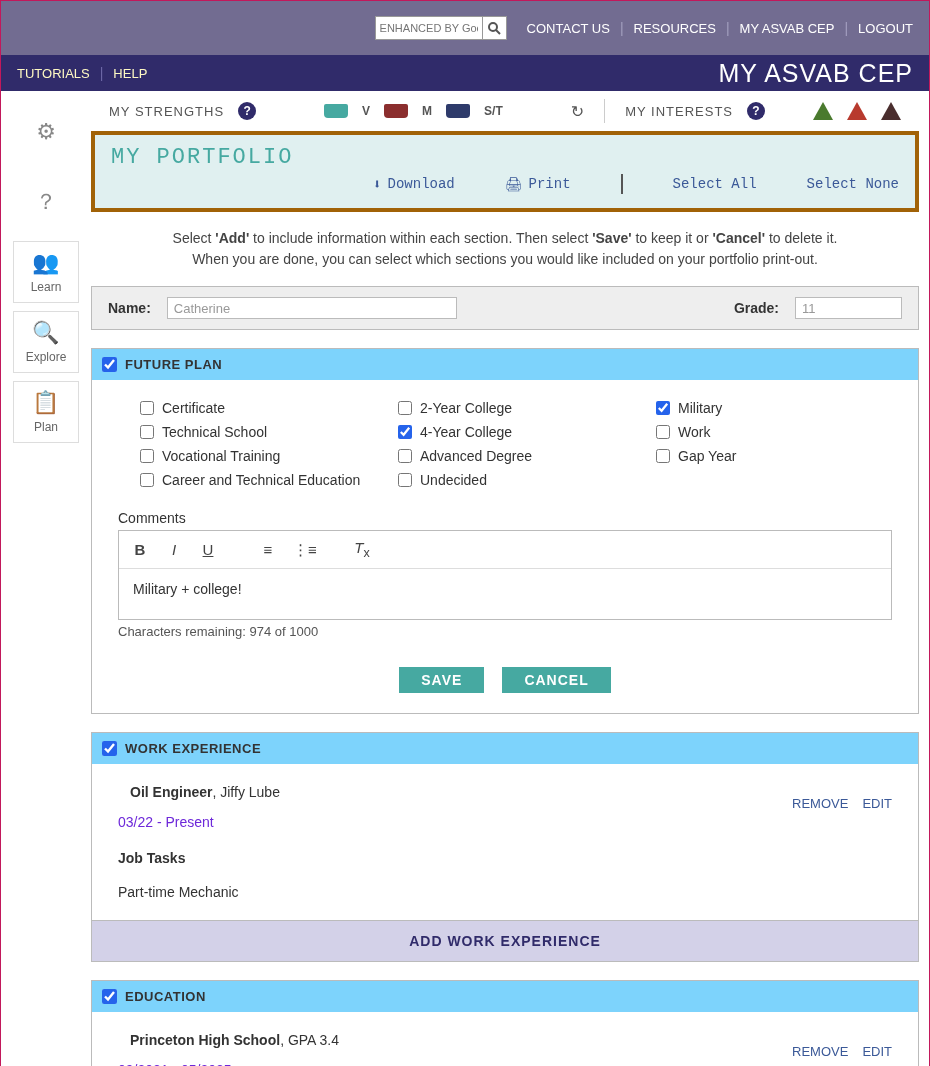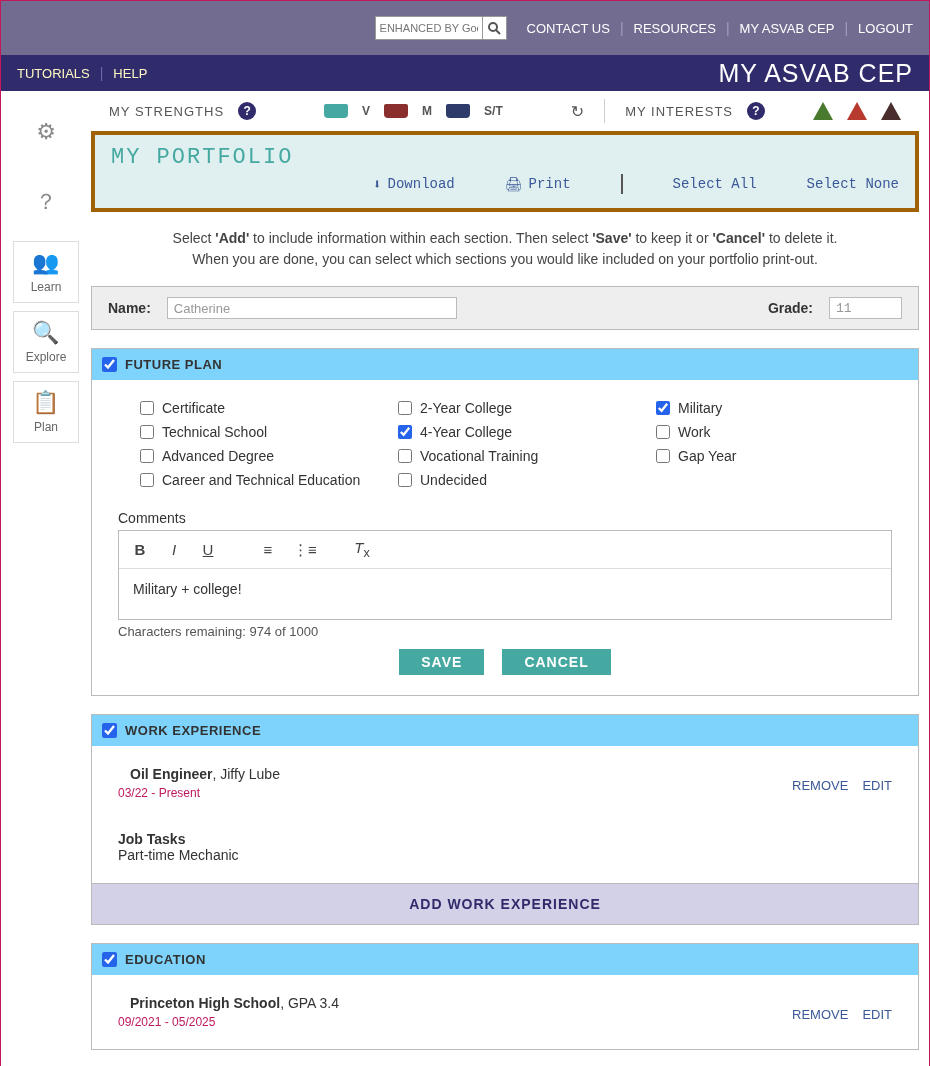--- a/index.html
+++ b/index.html
@@ -55,30 +55,30 @@
 .section-body{background:#fff;padding:20px 26px;}
 .check-grid{display:grid;grid-template-columns:1fr 1fr 1fr;row-gap:8px;font-size:14px;}
 .check-grid label{display:flex;align-items:center;gap:8px;margin-left:22px;}
 .check-grid input{width:14px;height:14px;accent-color:#2563eb;}
 .comments-lbl{font-size:14px;margin:22px 0 4px;}
 .editor{border:1px solid #bbb;}
 .toolbar{border-bottom:1px solid #ddd;padding:8px 12px;display:flex;gap:16px;align-items:center;color:#444;}
 .toolbar .btn{cursor:pointer;font-size:15px;width:18px;text-align:center;}
 .editor-body{padding:12px 14px;min-height:50px;font-size:14px;}
 .chars{font-size:13px;color:#555;margin-top:4px;}
-.btn-row{display:flex;justify-content:center;gap:18px;margin-top:10px;}
+.btn-row{display:flex;justify-content:center;gap:18px;margin-top:28px;}
 .btn-row button{background:#46a9a1;color:#fff;border:none;padding:5px 22px;font-size:14px;font-weight:600;letter-spacing:1px;cursor:pointer;}
 .entry{position:relative;}
 .entry .links{position:absolute;right:0;top:12px;display:flex;gap:14px;}
 .entry .links span{color:#3b5998;font-size:13px;cursor:pointer;}
 .entry .line1{font-size:14px;margin-left:12px;}
 .entry .line1 b{font-weight:bold;}
-.entry .dates{font-size:12px;margin-top:4px;color:#be185d;}
-.entry .subhead{font-weight:bold;margin-top:31px;font-size:14px;}
-.entry .desc{font-size:14px;margin-top:0;}
+.entry .dates{font-size:14px;margin-top:14px;color:#6d28d9;}
+.entry .subhead{font-weight:bold;margin-top:20px;font-size:14px;}
+.entry .desc{font-size:14px;margin-top:18px;}
 .add-bar{background:#d3d1e8;border-top:1px solid #bbb;text-align:center;padding:12px;color:#302b6a;font-weight:bold;font-size:14px;letter-spacing:1px;cursor:pointer;}
 .refresh-icon{font-size:16px;color:#555;}
 </style>
 </head>
 <body>
 
 <div class="topbar">
   <div class="searchbox">
     <input type="text" placeholder="ENHANCED BY Goo" style="">
     <div class="search-btn">
@@ -184,21 +184,21 @@
         <span>Select </span><b>'Add'</b><span> to include information within each section. Then select </span><b>'Save'</b><span> to keep it or </span><b>'Cancel'</b><span> to delete it.</span>
       </div>
       <div>When you are done, you can select which sections you would like included on your portfolio print-out.</div>
     </div>
 
     <div class="name-bar">
       <label>Name:</label>
       <input type="text" style="width: 290px;" value="Catherine">
       <span class="spacer"></span>
       <label>Grade:</label>
-      <input type="text" style="width: 73px; font-family: Liberation Mono, monospace;" value="11">
+      <input type="text" style="width: 107px;" value="11">
     </div>
 
     <div class="section">
       <div class="section-head">
         <input type="checkbox" checked="" style="">
         <span class="title">FUTURE PLAN</span>
       </div>
       <div class="section-body">
         <div class="check-grid">
           <label>
@@ -220,25 +220,25 @@
           <label>
               <input type="checkbox" checked="" style="">
               <span>4-Year College</span>
             </label>
           <label>
               <input type="checkbox" style="">
               <span>Work</span>
             </label>
           <label>
               <input type="checkbox" style="">
+              <span>Vocational Training</span>
+            </label>
+          <label>
+              <input type="checkbox" style="">
               <span>Advanced Degree</span>
-            </label>
-          <label>
-              <input type="checkbox" style="">
-              <span>Vocational Training</span>
             </label>
           <label>
               <input type="checkbox" style="">
               <span>Gap Year</span>
             </label>
           <label>
               <input type="checkbox" style="">
               <span>Career and Technical Education</span>
             </label>
           <label>

